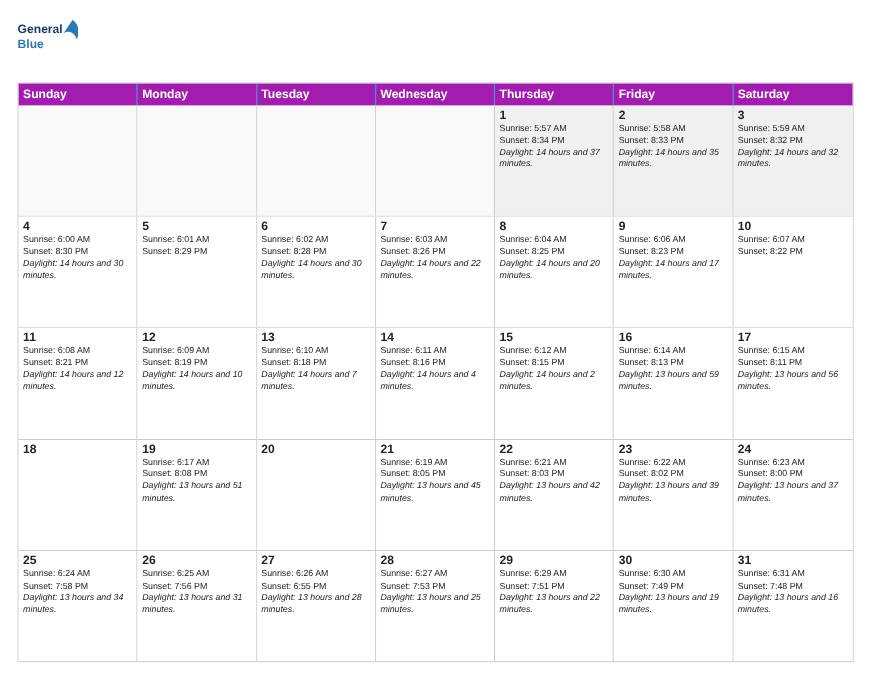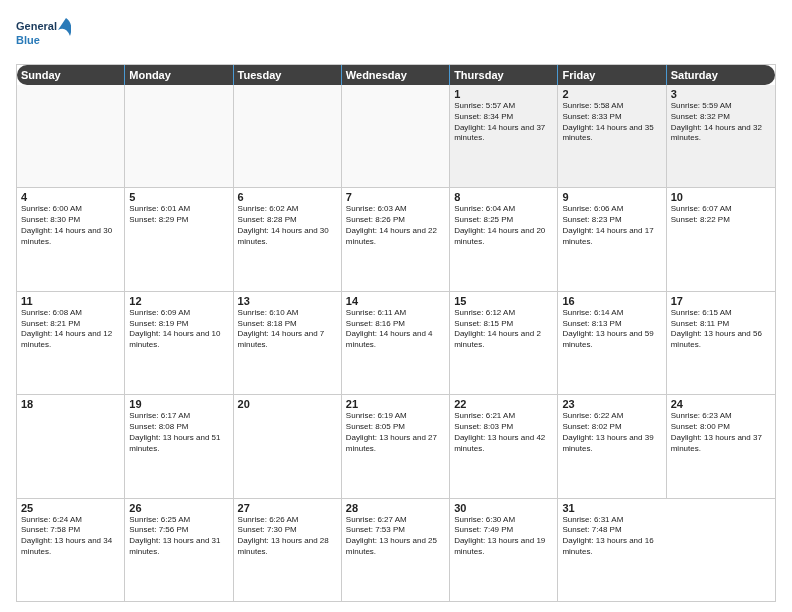--- a/index.html
+++ b/index.html
@@ -14,21 +14,21 @@
       width: 792px;
       height: 612px;
       padding: 16px 16px 10px 16px;
       display: flex;
       flex-direction: column;
     }
     .header {
       display: flex;
       align-items: flex-start;
       justify-content: space-between;
-      margin-bottom: 12px;
+      margin-bottom: 23px;
     }
     .logo {
       display: flex;
       align-items: center;
       gap: 4px;
     }
     .title-block {
       text-align: right;
     }
     .month-year {
@@ -43,22 +43,21 @@
     }
     .calendar {
       flex: 1;
       display: flex;
       flex-direction: column;
       border: 1px solid #ccc;
     }
     .cal-header-row {
       display: grid;
       grid-template-columns: repeat(7, 1fr);
-      background: #404040;
-      border-radius: 10px;
+      background: #a21caf;
     }
     .cal-header-cell {
       color: #fff;
       font-size: 11px;
       font-weight: bold;
       padding: 4px 4px;
       text-align: left;
       border-right: 1px solid #4a9ad4;
     }
     .cal-header-cell:last-child { border-right: none; }
@@ -93,20 +92,21 @@
       display: block;
       margin-bottom: 1px;
     }
     .cell-text {
       font-size: 8px;
       line-height: 1.35;
       color: #222;
     }
     .cell-text .daylight {
       display: block;
+      font-style: italic;
     }
   </style>
 </head>
 <body>
 
 <div class="page">
   <div class="header">
     <div class="logo">
   <svg width="55" height="36" viewBox="0 0 55 36">
     <text x="0" y="14" font-size="11" font-weight="bold" fill="#1a3a5c" font-family="Arial">General</text>
@@ -215,21 +215,21 @@
           </div>
           <div class="cal-cell">
             <span class="day-num">19</span>
             <div class="cell-text"><span>Sunrise: 6:17 AM</span><br><span>Sunset: 8:08 PM</span><br><span class="daylight">Daylight: 13 hours and 51 minutes.</span></div>
           </div>
           <div class="cal-cell">
             <span class="day-num">20</span>
           </div>
           <div class="cal-cell">
             <span class="day-num">21</span>
-            <div class="cell-text"><span>Sunrise: 6:19 AM</span><br><span>Sunset: 8:05 PM</span><br><span class="daylight">Daylight: 13 hours and 27 minutes.</span></div>
+            <div class="cell-text"><span>Sunrise: 6:19 AM</span><br><span>Sunset: 8:05 PM</span><br><span class="daylight">Daylight: 13 hours and 45 minutes.</span></div>
           </div>
           <div class="cal-cell">
             <span class="day-num">22</span>
             <div class="cell-text"><span>Sunrise: 6:21 AM</span><br><span>Sunset: 8:03 PM</span><br><span class="daylight">Daylight: 13 hours and 42 minutes.</span></div>
           </div>
           <div class="cal-cell">
             <span class="day-num">23</span>
             <div class="cell-text"><span>Sunrise: 6:22 AM</span><br><span>Sunset: 8:02 PM</span><br><span class="daylight">Daylight: 13 hours and 39 minutes.</span></div>
           </div>
           <div class="cal-cell">
@@ -241,25 +241,29 @@
           <div class="cal-cell">
             <span class="day-num">25</span>
             <div class="cell-text"><span>Sunrise: 6:24 AM</span><br><span>Sunset: 7:58 PM</span><br><span class="daylight">Daylight: 13 hours and 34 minutes.</span></div>
           </div>
           <div class="cal-cell">
             <span class="day-num">26</span>
             <div class="cell-text"><span>Sunrise: 6:25 AM</span><br><span>Sunset: 7:56 PM</span><br><span class="daylight">Daylight: 13 hours and 31 minutes.</span></div>
           </div>
           <div class="cal-cell">
             <span class="day-num">27</span>
-            <div class="cell-text"><span>Sunrise: 6:26 AM</span><br><span>Sunset: 7:30 PM</span><br><span class="daylight">Daylight: 13 hours and 28 minutes.</span></div>
+            <div class="cell-text"><span>Sunrise: 6:26 AM</span><br><span>Sunset: 6:55 PM</span><br><span class="daylight">Daylight: 13 hours and 28 minutes.</span></div>
           </div>
           <div class="cal-cell">
             <span class="day-num">28</span>
             <div class="cell-text"><span>Sunrise: 6:27 AM</span><br><span>Sunset: 7:53 PM</span><br><span class="daylight">Daylight: 13 hours and 25 minutes.</span></div>
+          </div>
+          <div class="cal-cell">
+            <span class="day-num">29</span>
+            <div class="cell-text"><span>Sunrise: 6:29 AM</span><br><span>Sunset: 7:51 PM</span><br><span class="daylight">Daylight: 13 hours and 22 minutes.</span></div>
           </div>
           <div class="cal-cell">
             <span class="day-num">30</span>
             <div class="cell-text"><span>Sunrise: 6:30 AM</span><br><span>Sunset: 7:49 PM</span><br><span class="daylight">Daylight: 13 hours and 19 minutes.</span></div>
           </div>
           <div class="cal-cell">
             <span class="day-num">31</span>
             <div class="cell-text"><span>Sunrise: 6:31 AM</span><br><span>Sunset: 7:48 PM</span><br><span class="daylight">Daylight: 13 hours and 16 minutes.</span></div>
           </div>
         </div>

